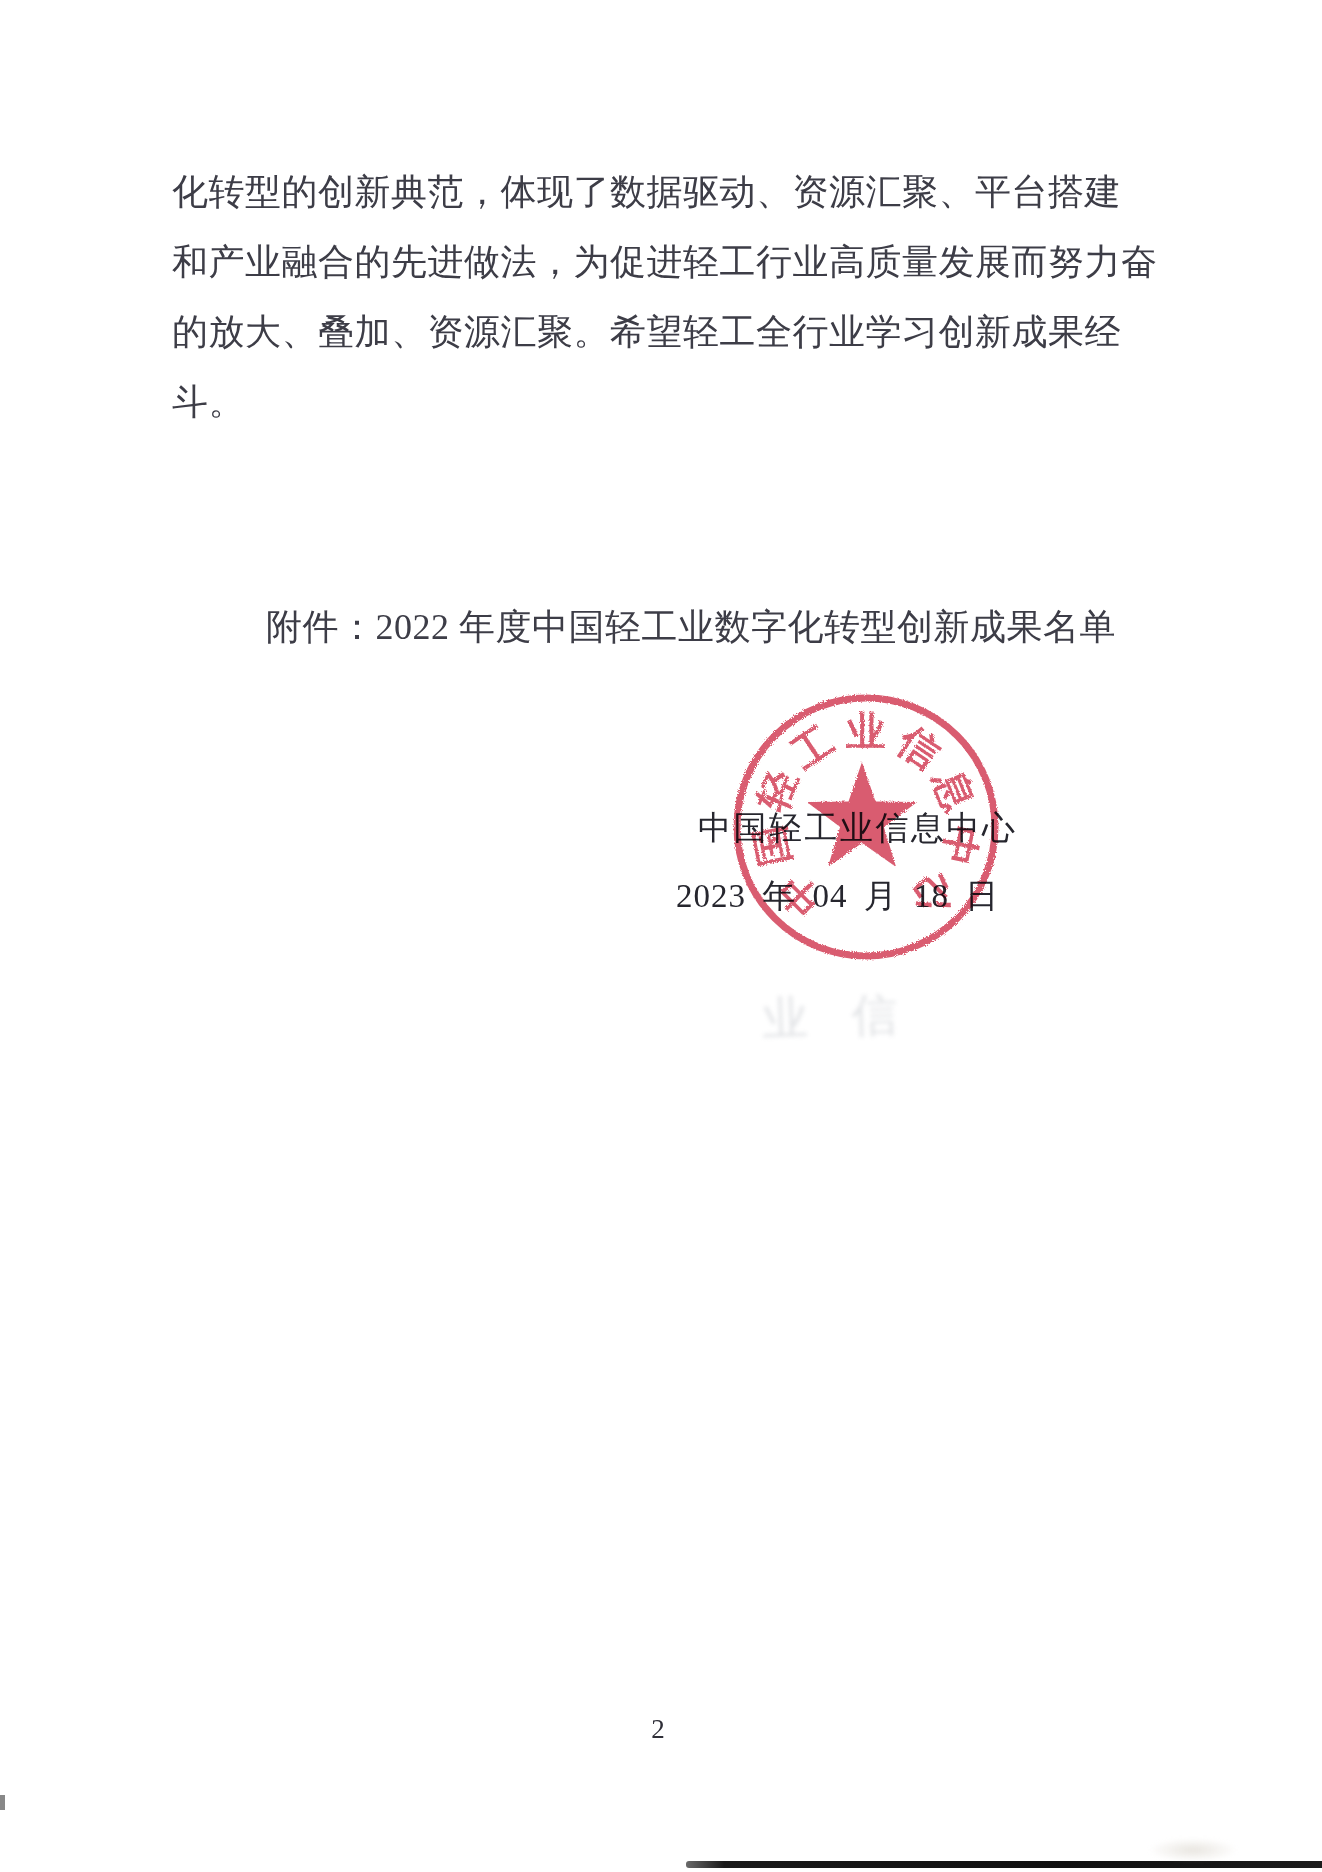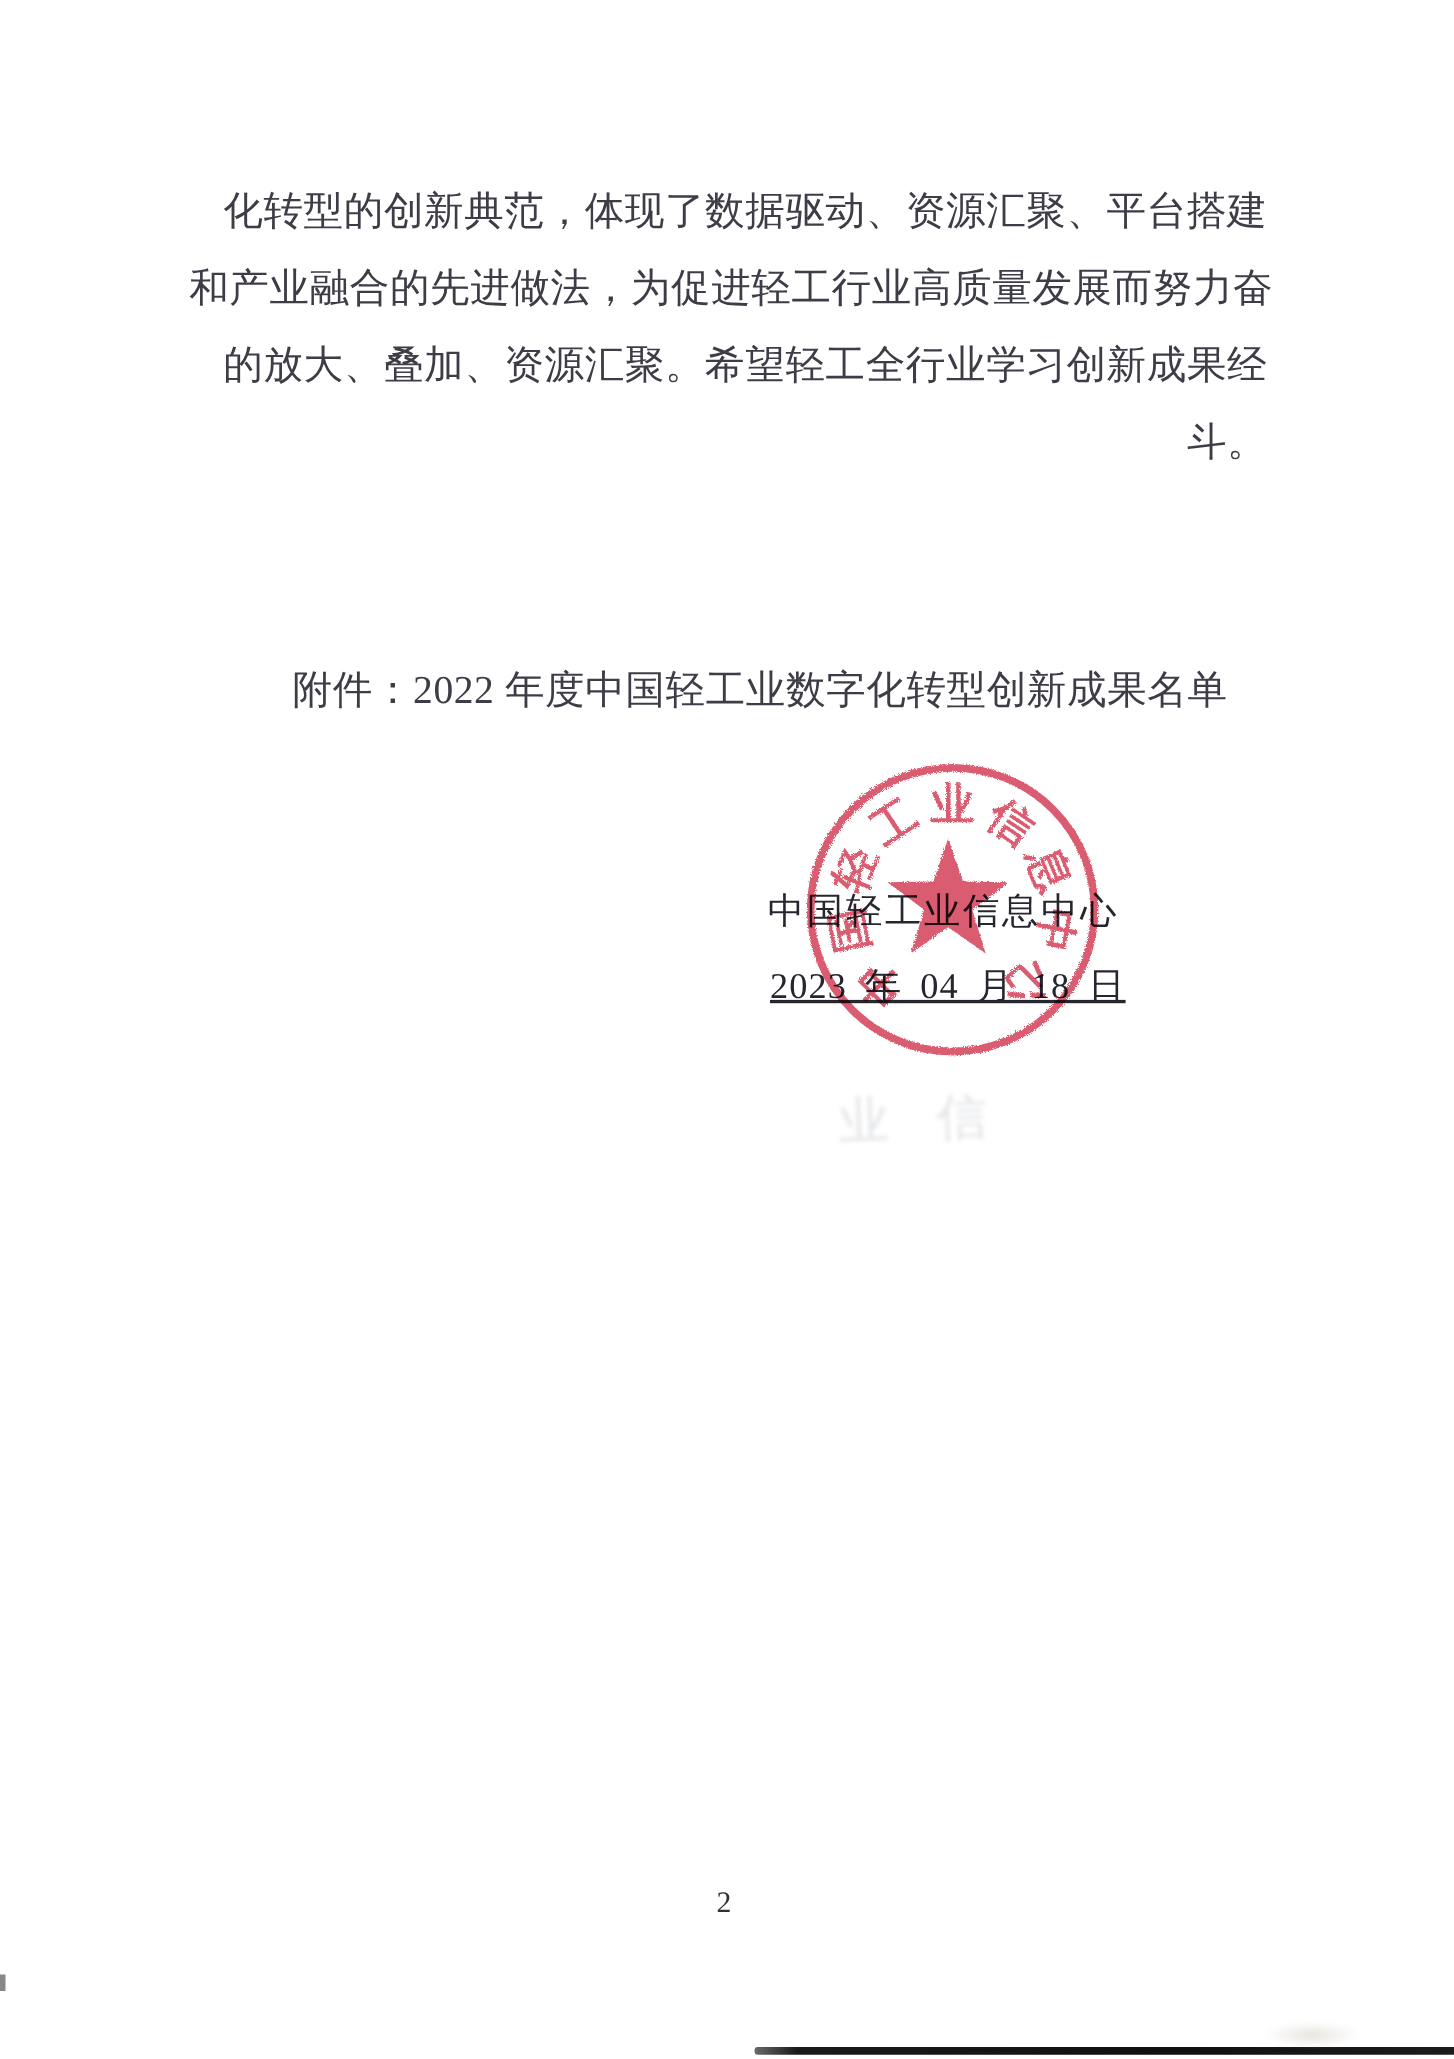--- a/index.html
+++ b/index.html
@@ -13,21 +13,20 @@
   }
   
   .body-text {
     position: absolute;
     left: 172px;
     top: 157px;
     width: 980px;
     color: #3d3d47;
     font-size: 36px;
     letter-spacing: 0.5px;
-    text-align: right;
   }
   .body-text .line {
     height: 70px;
     line-height: 70px;
     white-space: nowrap;
   }
   
   .attachment {
     position: absolute;
     left: 266px;
@@ -47,29 +46,28 @@
     top: 806px;
     font-size: 33px;
     letter-spacing: 2.5px;
     color: #26262e;
     white-space: nowrap;
     z-index: 2;
     font-family: Liberation Mono, monospace;
   }
   .sig-date {
     position: absolute;
-    left: 700px;
+    left: 676px;
     top: 874px;
     font-size: 33px;
     word-spacing: 7px;
     letter-spacing: 1px;
     color: #26262e;
     white-space: nowrap;
     z-index: 2;
-    text-decoration: underline;
   }
   
   .seal {
     position: absolute;
     left: 690px;
     top: 648px;
     width: 354px;
     height: 356px;
     mix-blend-mode: multiply;
     opacity: 0.88;

